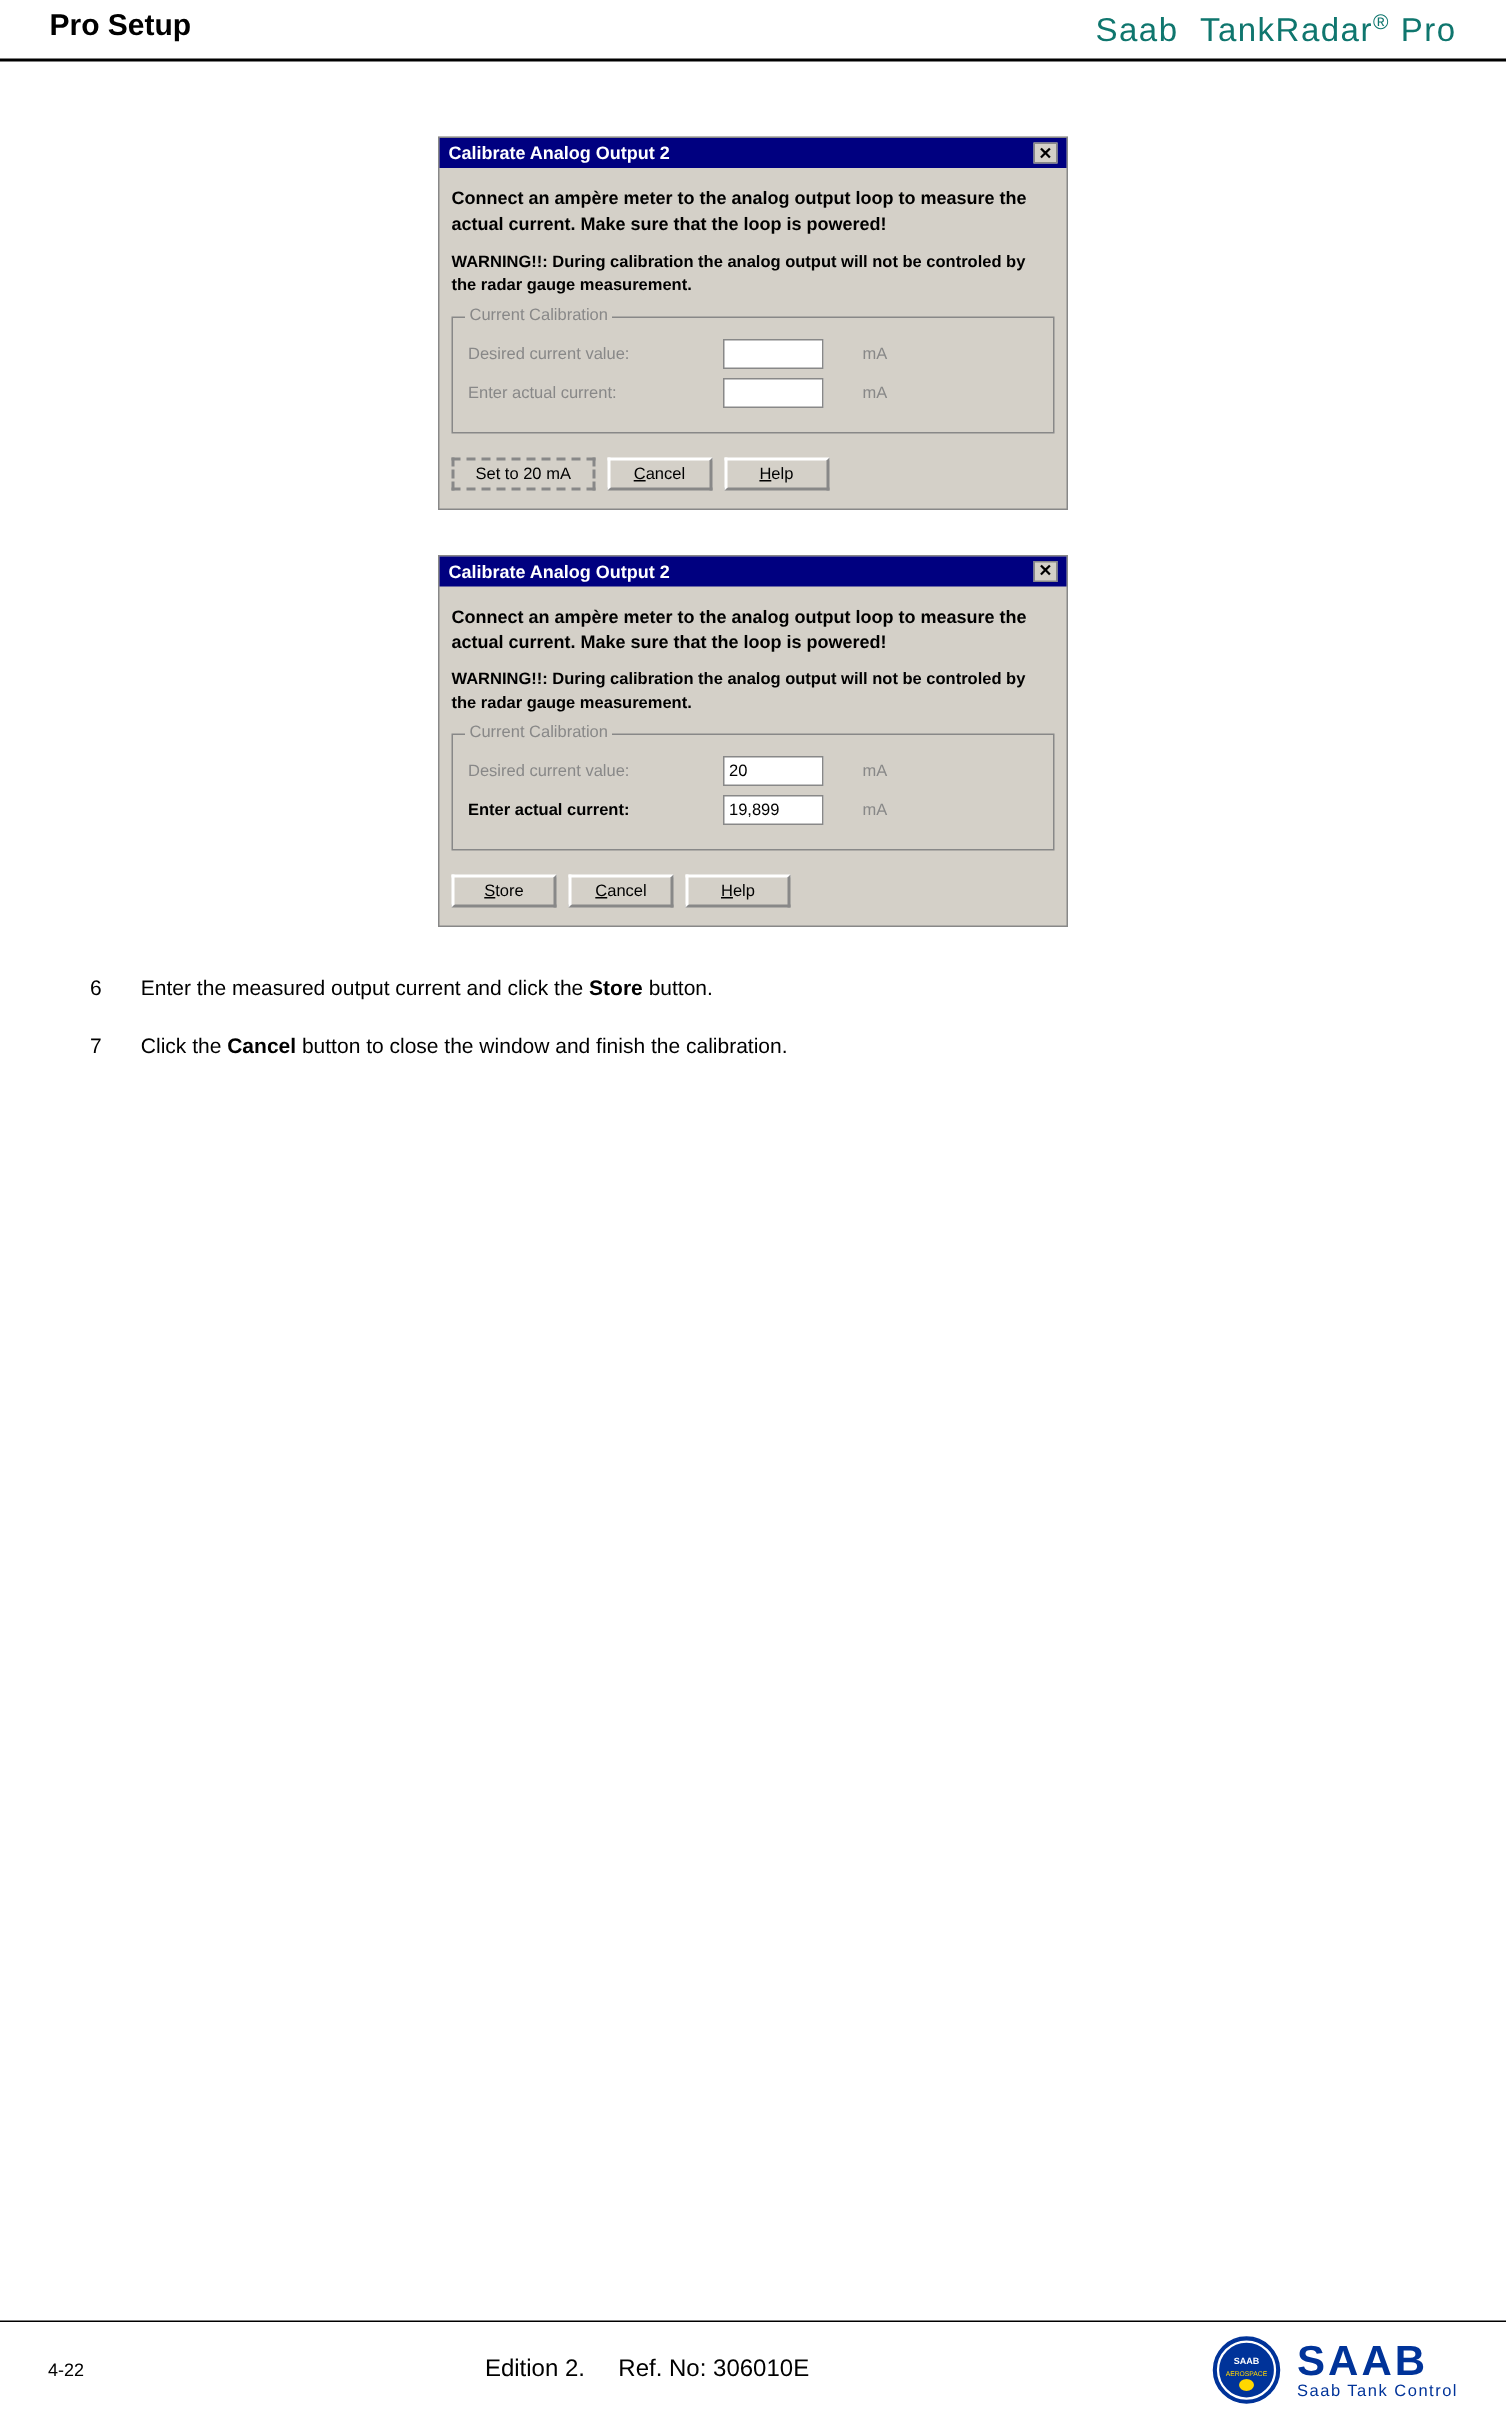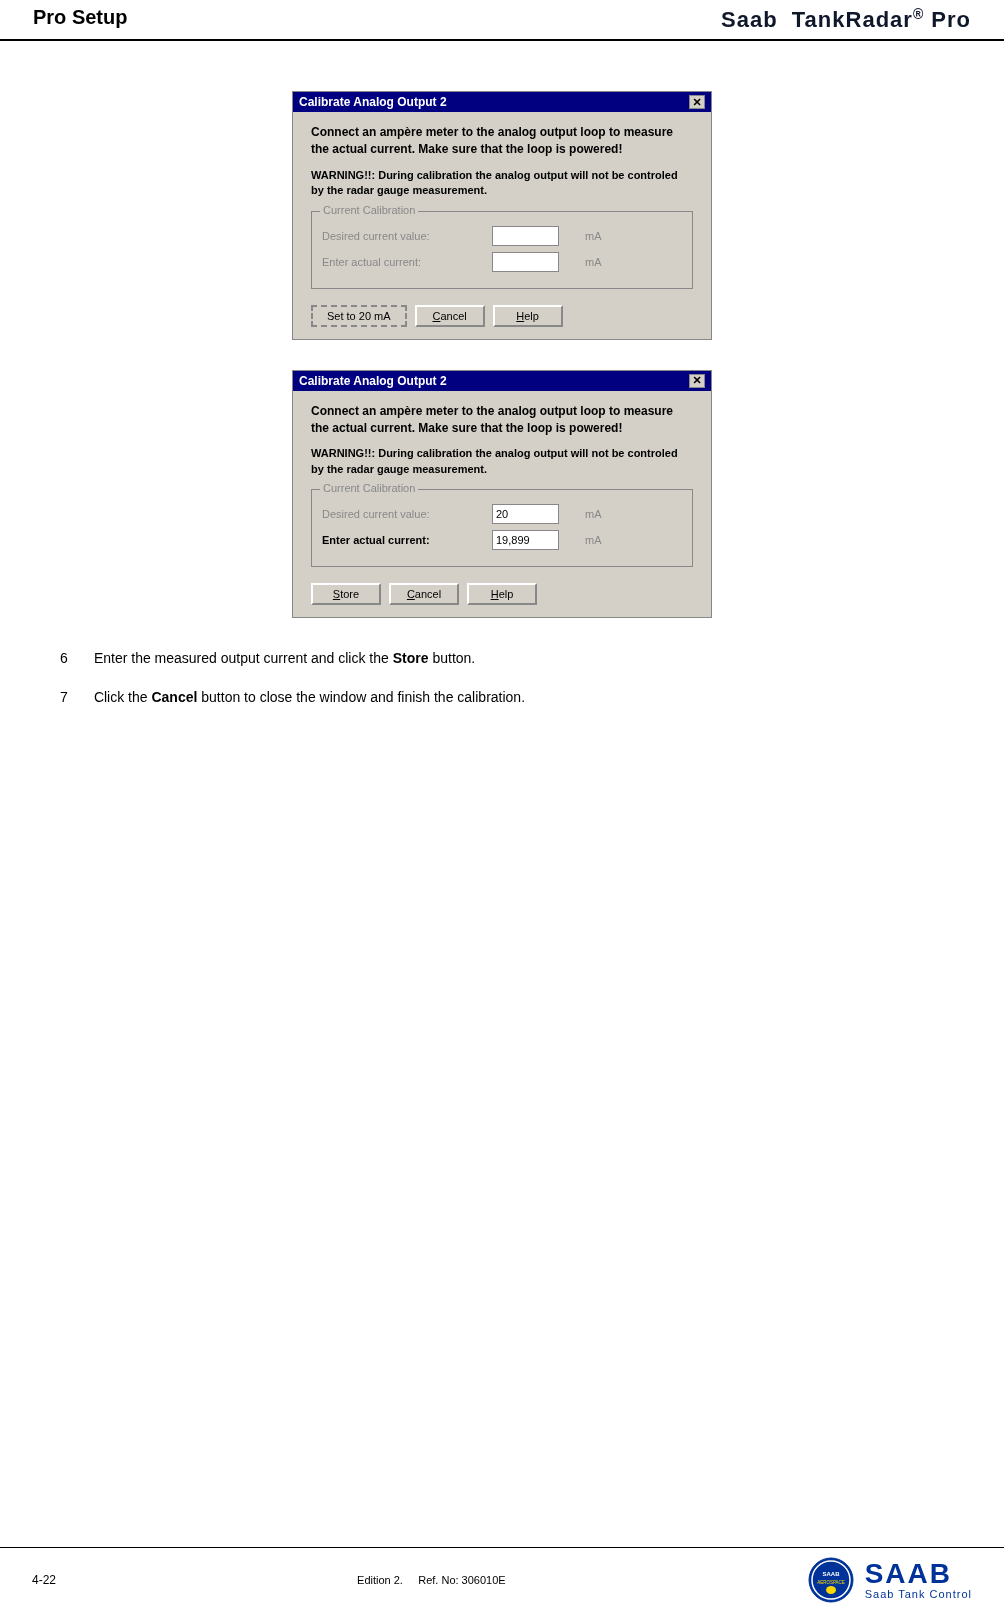--- a/index.html
+++ b/index.html
@@ -21,22 +21,22 @@
       padding: 6px 33px;
       border-bottom: 2px solid #000;
     }
     .header-left {
       font-size: 20px;
       font-weight: bold;
       color: #000;
     }
     .header-right {
       font-size: 22px;
-      font-weight: bold;
-      color: #0f172a;
+      font-weight: normal;
+      color: #0f766e;
       letter-spacing: 1px;
     }
     .header-right span.reg {
       font-size: 14px;
       vertical-align: super;
     }
 
     
     .content {
       padding: 30px 60px 80px 60px;
@@ -74,21 +74,21 @@
       display: flex;
       align-items: center;
       justify-content: center;
       font-size: 11px;
       color: #000;
       cursor: pointer;
       font-weight: bold;
     }
 
     .dialog-body {
-      padding: 12px 18px;
+      padding: 12px 8px;
     }
 
     .dialog-warning-bold {
       font-weight: bold;
       font-size: 12px;
       margin-bottom: 10px;
       line-height: 1.4;
     }
 
     .dialog-warning-normal {
@@ -210,21 +210,21 @@
       justify-content: space-between;
       padding: 8px 32px;
     }
 
     .footer-left {
       font-size: 12px;
       color: #000;
     }
 
     .footer-center {
-      font-size: 11px;
+      font-size: 16px;
       color: #000;
     }
 
     .footer-right {
       display: flex;
       align-items: center;
       gap: 10px;
     }
 
     

